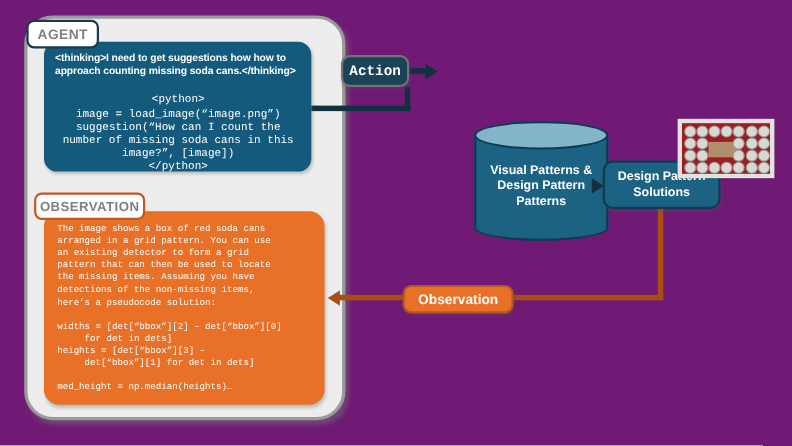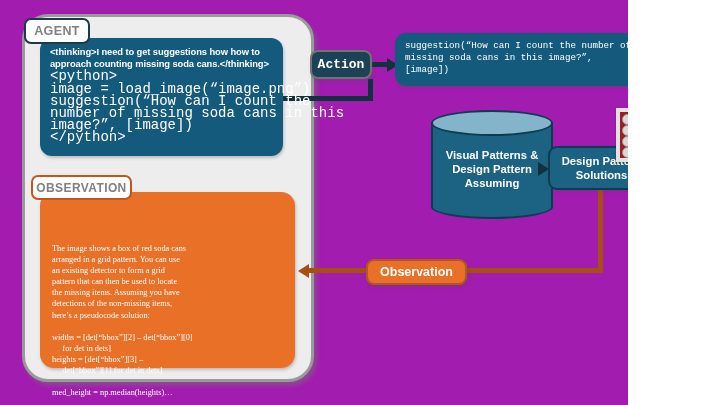--- a/index.html
+++ b/index.html
@@ -5,23 +5,23 @@
   html, body {
     margin: 0;
     padding: 0;
     background: #ffffff;
   }
   body {
     font-family: "Liberation Sans", sans-serif;
   }
   #canvas {
     position: relative;
-    width: 628px;
+    width: 720px;
     height: 405px;
-    background: #a21caf;
+    background: #701a75;
     overflow: hidden;
   }
 
   
   .agent-container {
     position: absolute;
     left: 22px;
     top: 14px;
     width: 292px;
     height: 368px;
@@ -81,47 +81,47 @@
     color: #ffffff;
     font-family: "Liberation Sans", sans-serif;
     font-size: 9.4px;
     font-weight: bold;
     line-height: 12.2px;
     letter-spacing: -0.1px;
   }
   .mono-block {
     color: #ffffff;
     font-family: "Liberation Mono", monospace;
-    font-size: 14px;
+    font-size: 10px;
     line-height: 12.2px;
     white-space: pre;
-    margin-top: 0px;
+    margin-top: 16px;
+    text-align: center;
   }
 
   
   .obs-box {
     position: absolute;
     left: 40px;
     top: 192px;
     width: 255px;
     height: 176px;
     background: #e97027;
     border-radius: 14px;
     box-sizing: border-box;
     padding: 11px 10px 8px 12px;
     z-index: 4;
     box-shadow: 1px 2px 3px rgba(80,80,80,0.3);
   }
   .obs-text {
     color: #ffffff;
-    font-family: Liberation Serif, serif;
+    font-family: Liberation Mono, monospace;
     font-size: 8.3px;
     line-height: 11.1px;
     white-space: pre;
-    margin-top: 40px;
   }
 
   
   .action-label {
     position: absolute;
     left: 310px;
     top: 50px;
     width: 62px;
     height: 29px;
     background: #1b4257;
@@ -379,34 +379,29 @@
 
   <div class="ln navy ln-agent-h"></div>
   <div class="ln navy ln-action-v"></div>
   <div class="ln navy ln-action-arrow"></div>
   <div class="arrowhead ah-right-navy ah-suggestion"></div>
 
   <div class="action-label">
     <span>Action</span>
   </div>
 
-  <div class="suggestion-box">
-    <div class="suggestion-text">suggestion(“How can I count the number of
-missing soda cans in this image?”,
-[image])</div>
-  </div>
 
   <div class="db-cylinder">
     <div class="db-bottom"></div>
     <div class="db-body"></div>
     <div class="db-top"></div>
     <div class="db-label">
       <div>Visual Patterns &amp;</div>
       <div>Design Pattern</div>
-      <div>Assuming</div>
+      <div>Patterns</div>
     </div>
   </div>
 
   <div class="ln navy ln-db-arrow"></div>
   <div class="arrowhead ah-right-navy ah-db"></div>
 
   <div class="retrieval-box">
     <div>
       <div>Design Pattern</div>
       <div>Solutions</div>

